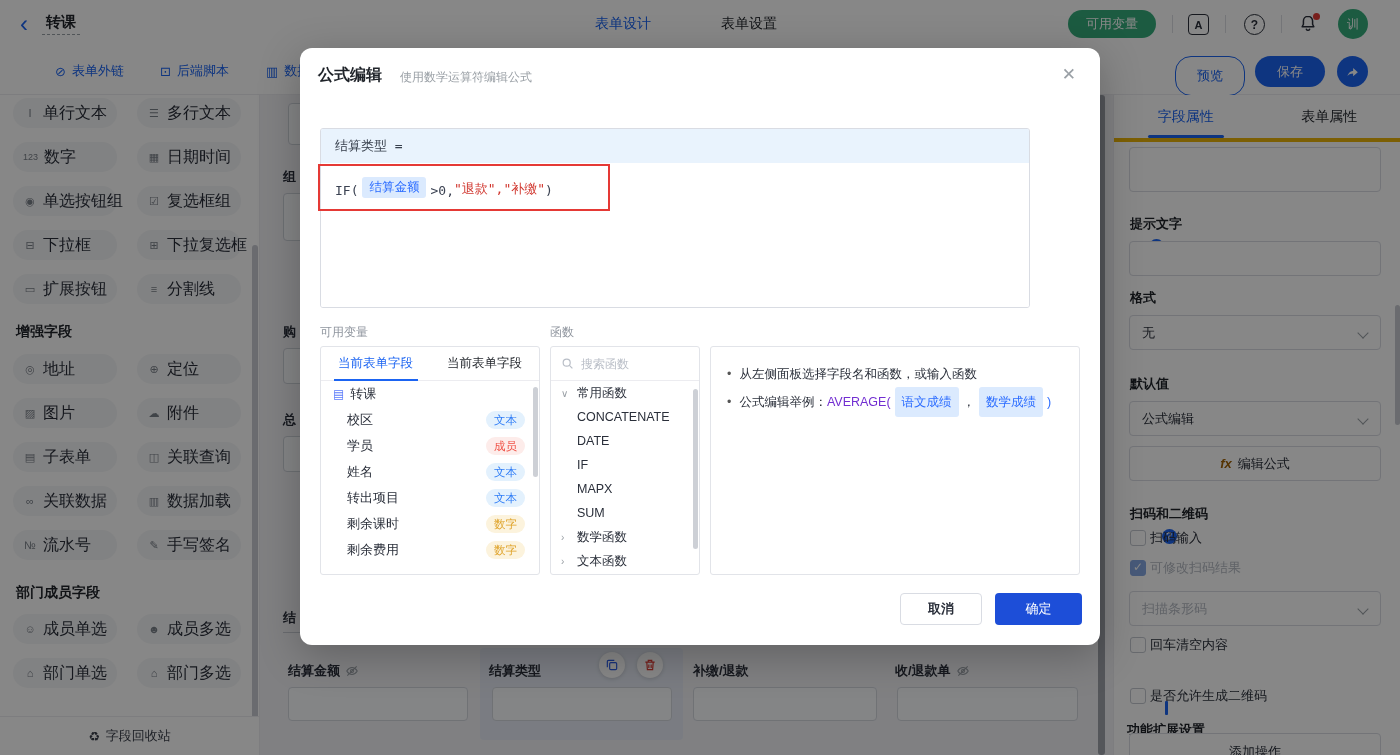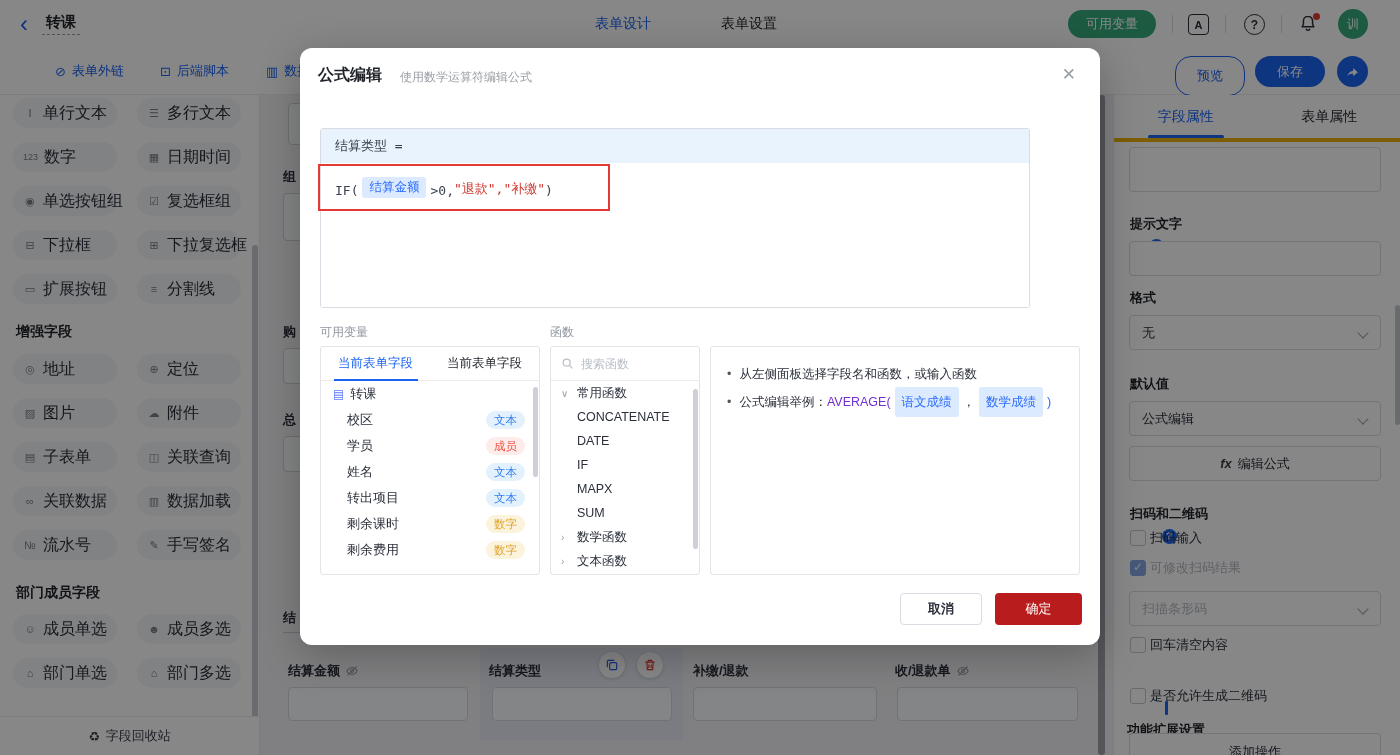--- a/index.html
+++ b/index.html
@@ -63,21 +63,21 @@
   .rinput { position:absolute; left:15px; width:252px; background:#fff; border:1px solid #d9dce3; border-radius:4px; }
   .rselect { position:absolute; left:15px; width:252px; height:35px; background:#fff; border:1px solid #d9dce3; border-radius:4px; display:flex; align-items:center; padding:0 12px; cursor:pointer; }
   .rselect::after { content:""; position:absolute; right:13px; top:13px; width:7px; height:7px; border-right:1.5px solid #9aa0a6; border-bottom:1.5px solid #9aa0a6; transform:rotate(45deg); }
   .rselect.disabled { color:#b4b9c2; }
   .cbrow { position:absolute; left:16px; display:flex; align-items:center; gap:4px; cursor:pointer; }
   .cb { width:16px; height:16px; border:1.5px solid #c4c8d0; border-radius:3px; background:#fff; }
   .cb.checked { background:#87a9e3; border-color:#87a9e3; position:relative; }
   .cb.checked::after { content:"✓"; position:absolute; left:2px; top:-1px; color:#fff; font-size:12px; font-weight:700; }
   .cbrow .dis { color:#b4b9c2; }
   .fxbtn { position:absolute; left:15px; width:252px; height:35px; border:1px solid #d9dce3; border-radius:4px; background:#fff; display:flex; align-items:center; justify-content:center; gap:6px; cursor:pointer; color:#2a2f3a; }
-  .fxit { font-style:italic; font-weight:700; color:#404040; }
+  .fxit { font-style:italic; font-weight:700; color:#a16207; }
   .extbar { width:3px; height:14px; background:#1b64f2; border-radius:1px; }
   .addbtn { position:absolute; left:15px; width:252px; height:38px; border:1px solid #d9dce3; border-radius:4px; background:#fff; display:flex; align-items:center; justify-content:center; cursor:pointer; }
   .rscroll { position:absolute; left:281px; top:210px; width:5px; height:120px; background:#c9cbd1; border-radius:3px; }
 
   
   .dim { position:absolute; left:0; top:0; width:1400px; height:755px; background:rgba(0,0,0,0.47); z-index:10; }
 
   
   .modal { position:absolute; left:300px; top:48px; width:800px; height:597px; background:#fff; border-radius:12px; box-shadow:0 10px 40px rgba(0,0,0,.25); z-index:20; }
   .mtitle { position:absolute; left:18px; top:17px; font-size:16px; font-weight:700; color:#1f2329; }
@@ -111,21 +111,21 @@
   .frow .chev { color:#9aa0a6; font-size:10px; width:10px; }
   .frow.item { padding-left:26px; }
   .fscroll { position:absolute; right:1px; top:42px; width:5px; height:160px; background:#cdd0d6; border-radius:3px; }
   .helpbox { position:absolute; left:410px; top:298px; width:370px; height:229px; border:1px solid #e2e4e9; border-radius:3px; padding:14px 16px; background:#fff; }
   .hline { display:flex; align-items:center; font-size:12.5px; color:#2a2f3a; line-height:26px; flex-wrap:wrap; }
   .hdot { margin-right:8px; color:#555; }
   .hfn { color:#722ed1; }
   .hclose { color:#2b6cff; }
   .mbtn { position:absolute; top:545px; height:32px; border-radius:4px; display:flex; align-items:center; justify-content:center; font-size:13px; cursor:pointer; }
   .mcancel { left:600px; width:82px; border:1px solid #d9dce3; background:#fff; color:#2a2f3a;font-weight:bold; }
-  .mok { left:695px; width:87px; background:#b91c1c; color:#fff; }
+  .mok { left:695px; width:87px; background:#1d4ed8; color:#fff; }
 
   svg { display:block; }
 </style>
 </head>
 <body>
 
 <div id="app">
 
   <div class="topbar">
     <span class="back">‹</span>

